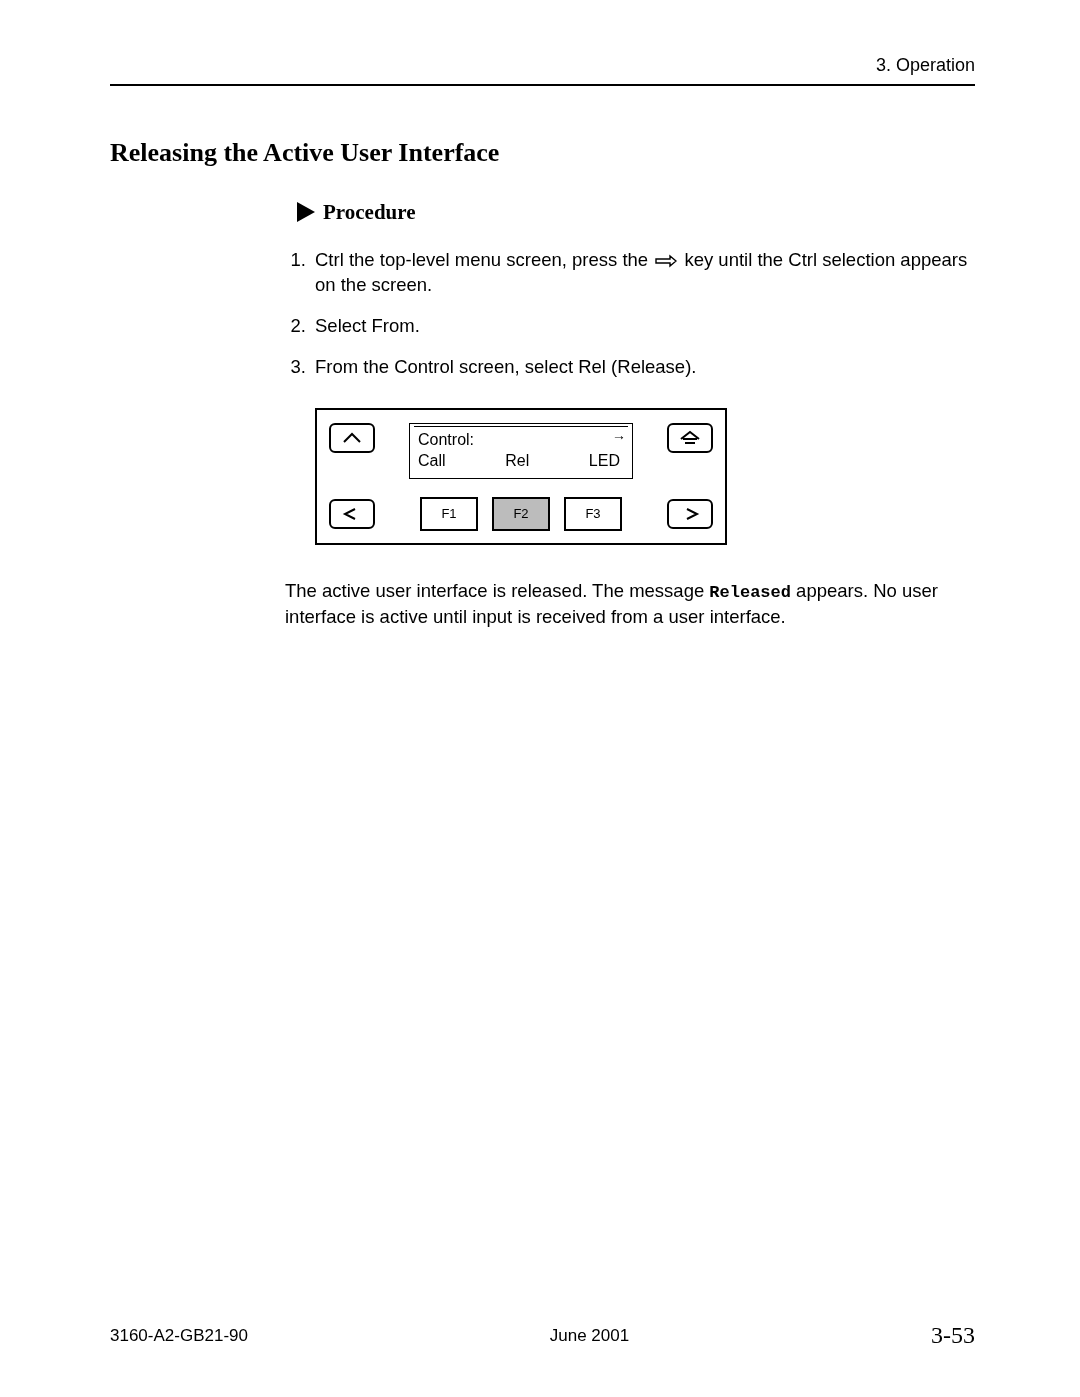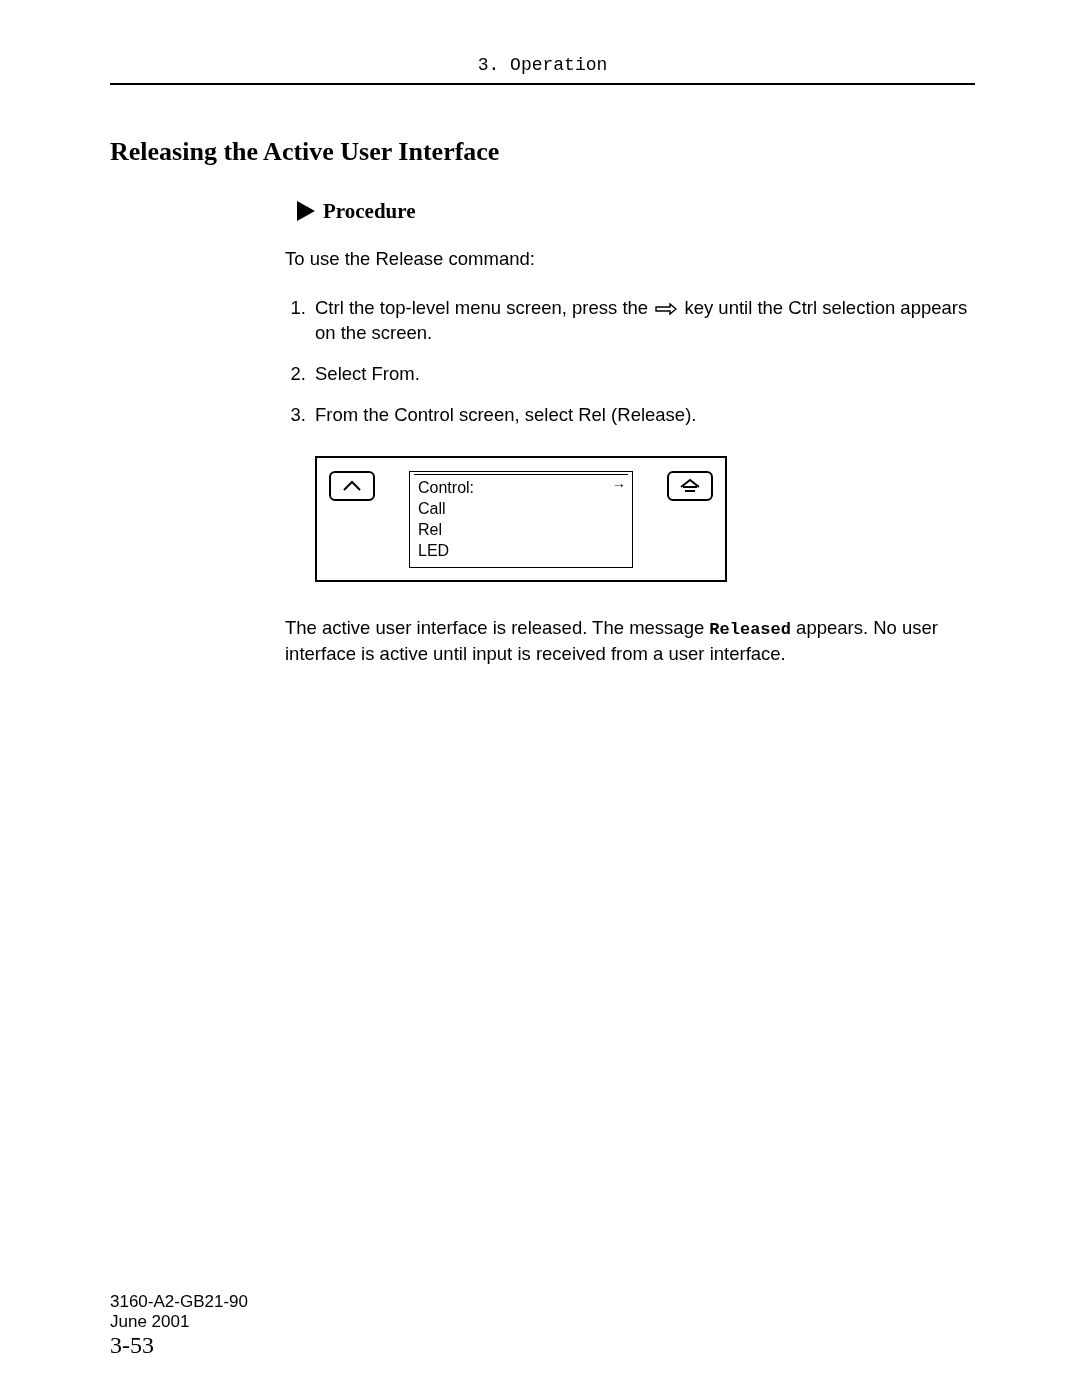--- a/index.html
+++ b/index.html
@@ -12,24 +12,23 @@
     color: #000;
   }
   .page {
     position: relative;
     width: 1080px;
     height: 1397px;
     box-sizing: border-box;
     padding: 55px 105px 0 110px;
   }
   .running-head {
-    text-align: center;
+    text-align: right;
     font-size: 18px;
     padding-bottom: 8px;
-    font-family: Liberation Mono, monospace;
   }
   .rule-top {
     border-top: 2px solid #000;
     height: 0;
     margin-bottom: 52px;
   }
   .title {
     font-family: "Times New Roman", Times, serif;
     font-weight: bold;
     font-size: 26px;
@@ -126,21 +125,20 @@
   }
   .lcd-top-inner {
     border-top: 1.5px solid #000;
     margin: -2px -4px 3px -4px;
     height: 0;
   }
   .lcd-line2 {
     display: flex;
     justify-content: space-between;
     padding-right: 4px;
-    flex-direction: column;
   }
   .lcd-arrow {
     position: absolute;
     top: 2px;
     right: 6px;
     font-size: 14px;
   }
   .fkey {
     width: 54px;
     height: 30px;
@@ -158,26 +156,25 @@
     display: flex;
     gap: 14px;
     margin: 0 6px;
   }
 
   
   .footer {
     position: absolute;
     left: 110px;
     right: 105px;
-    bottom: 38px;
+    bottom: 48px;
     display: flex;
     justify-content: space-between;
-    align-items: flex-start;
+    align-items: center;
     font-size: 17px;
-    flex-direction: column;
   }
   .footer .pagenum {
     font-family: "Times New Roman", Times, serif;
     font-weight: normal;
     font-size: 24px;
   }
 
   
   svg { display: block; }
 </style>
@@ -192,21 +189,20 @@
   <div class="title">Releasing the Active User Interface</div>
 
   <div class="body-col">
 
 
     <div class="proc-row">
       <span class="proc-arrow"></span>
       <span class="proc-label">Procedure</span>
     </div>
 
-    <p class="para">To use the Release command:</p>
 
     <ol class="steps">
       <li>
         <span>Ctrl the top-level menu screen, press the </span>
         <span class="inline-key-icon">
           <svg width="22" height="14" viewBox="0 0 22 14">
             <polygon points="1,7 7,2 7,5 21,5 21,9 7,9 7,12" fill="none" stroke="#000" stroke-width="1.4" transform="scale(-1,1) translate(-22,0)"></polygon>
           </svg>
         </span>
         <span> key until the Ctrl selection appears on the screen.</span>
@@ -234,20 +230,37 @@
         </div>
         <div class="nav-key">
           <svg width="24" height="16" viewBox="0 0 24 16">
             <polyline points="3,9 12,2 21,9" fill="none" stroke="#000" stroke-width="2"></polyline>
             <line x1="5" y1="9" x2="19" y2="9" stroke="#000" stroke-width="2"></line>
             <line x1="7" y1="13" x2="17" y2="13" stroke="#000" stroke-width="2"></line>
           </svg>
         </div>
       </div>
 
+      <div class="panel-row bottom">
+        <div class="nav-key">
+          <svg width="22" height="14" viewBox="0 0 22 14">
+            <polyline points="14,2 4,7 14,12" fill="none" stroke="#000" stroke-width="2"></polyline>
+          </svg>
+        </div>
+        <div class="fkey-group">
+          <div class="fkey">F1</div>
+          <div class="fkey highlight">F2</div>
+          <div class="fkey">F3</div>
+        </div>
+        <div class="nav-key">
+          <svg width="22" height="14" viewBox="0 0 22 14">
+            <polyline points="8,2 18,7 8,12" fill="none" stroke="#000" stroke-width="2"></polyline>
+          </svg>
+        </div>
+      </div>
     </div>
 
     <p class="para">
       <span>The active user interface is released. The message </span>
       <span class="mono">Released</span>
       <span> appears. No user interface is active until input is received from a user interface.</span>
     </p>
 
   </div>
 

